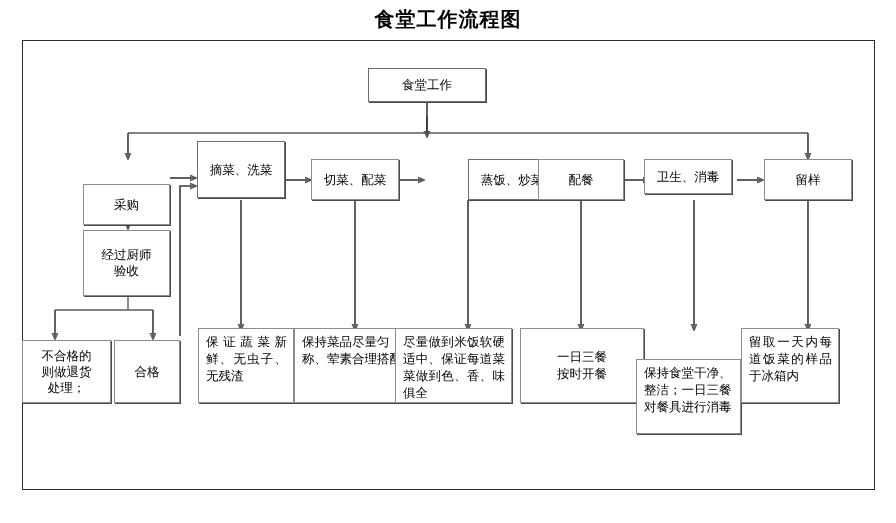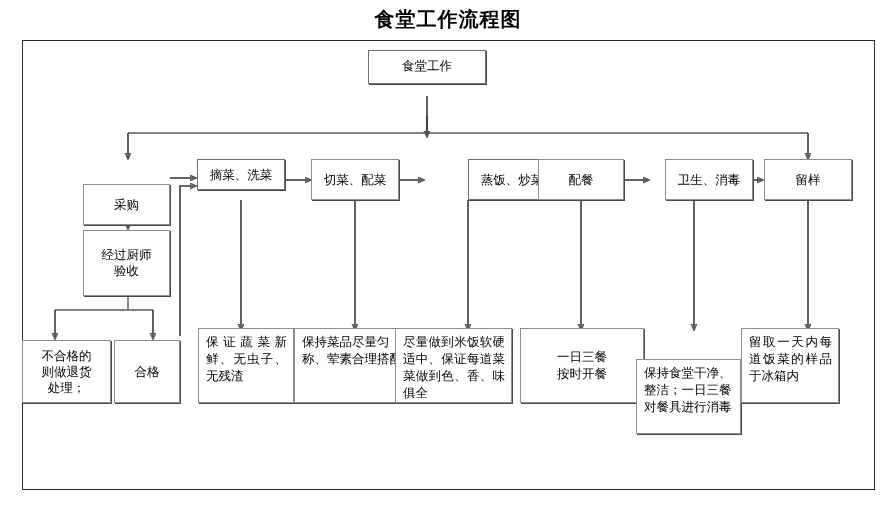--- a/index.html
+++ b/index.html
@@ -81,45 +81,45 @@
   <polyline class="dark" points="180,336 180,186 196,186" marker-end="url(#ah)"></polyline>
 
   <line class="dark" x1="241" y1="200" x2="241" y2="330" marker-end="url(#ah)"></line>
   <line class="dark" x1="355" y1="200" x2="355" y2="330" marker-end="url(#ah)"></line>
   <line class="dark" x1="468" y1="200" x2="468" y2="330" marker-end="url(#ah)"></line>
   <line class="dark" x1="581" y1="200" x2="581" y2="330" marker-end="url(#ah)"></line>
   <line class="dark" x1="694" y1="200" x2="694" y2="330" marker-end="url(#ah)"></line>
   <line class="dark" x1="808" y1="200" x2="808" y2="330" marker-end="url(#ah)"></line>
 </svg>
 
-<div class="node strong" style="left:368px;top:50px;width:118px;height:34px;font-family:Liberation Mono, monospace;">
+<div class="node strong" style="left:368px;top:68px;width:118px;height:34px;">
   <span class="txt">食堂工作</span>
 </div>
 
 <div class="node" style="left:83px;top:148px;width:87px;height:41px;margin-top:36px;">
   <span class="txt">采购</span>
 </div>
 
-<div class="node strong" style="left:197px;top:159px;width:88px;height:31px;align-items:center;">
+<div class="node strong" style="left:197px;top:141px;width:88px;height:57px;align-items:center;">
   <span class="txt">摘菜、洗菜</span>
 </div>
 
 <div class="node" style="left:311px;top:159px;width:88px;height:41px;">
   <span class="txt">切菜、配菜</span>
 </div>
 
 <div class="node strong" style="left:424px;top:159px;width:88px;height:41px;margin-left:44px;">
   <span class="txt">蒸饭、炒菜</span>
 </div>
 
 <div class="node" style="left:538px;top:159px;width:86px;height:41px;">
   <span class="txt">配餐</span>
 </div>
 
-<div class="node" style="left:665px;top:159px;width:88px;height:41px;">
+<div class="node" style="left:644px;top:159px;width:88px;height:35px;">
   <span class="txt">卫生、消毒</span>
 </div>
 
 <div class="node" style="left:764px;top:159px;width:88px;height:41px;">
   <span class="txt">留样</span>
 </div>
 
 <div class="node twoline" style="left:83px;top:230px;width:87px;height:66px;">
   <span class="txt">
     <span>经过厨师</span><br>

